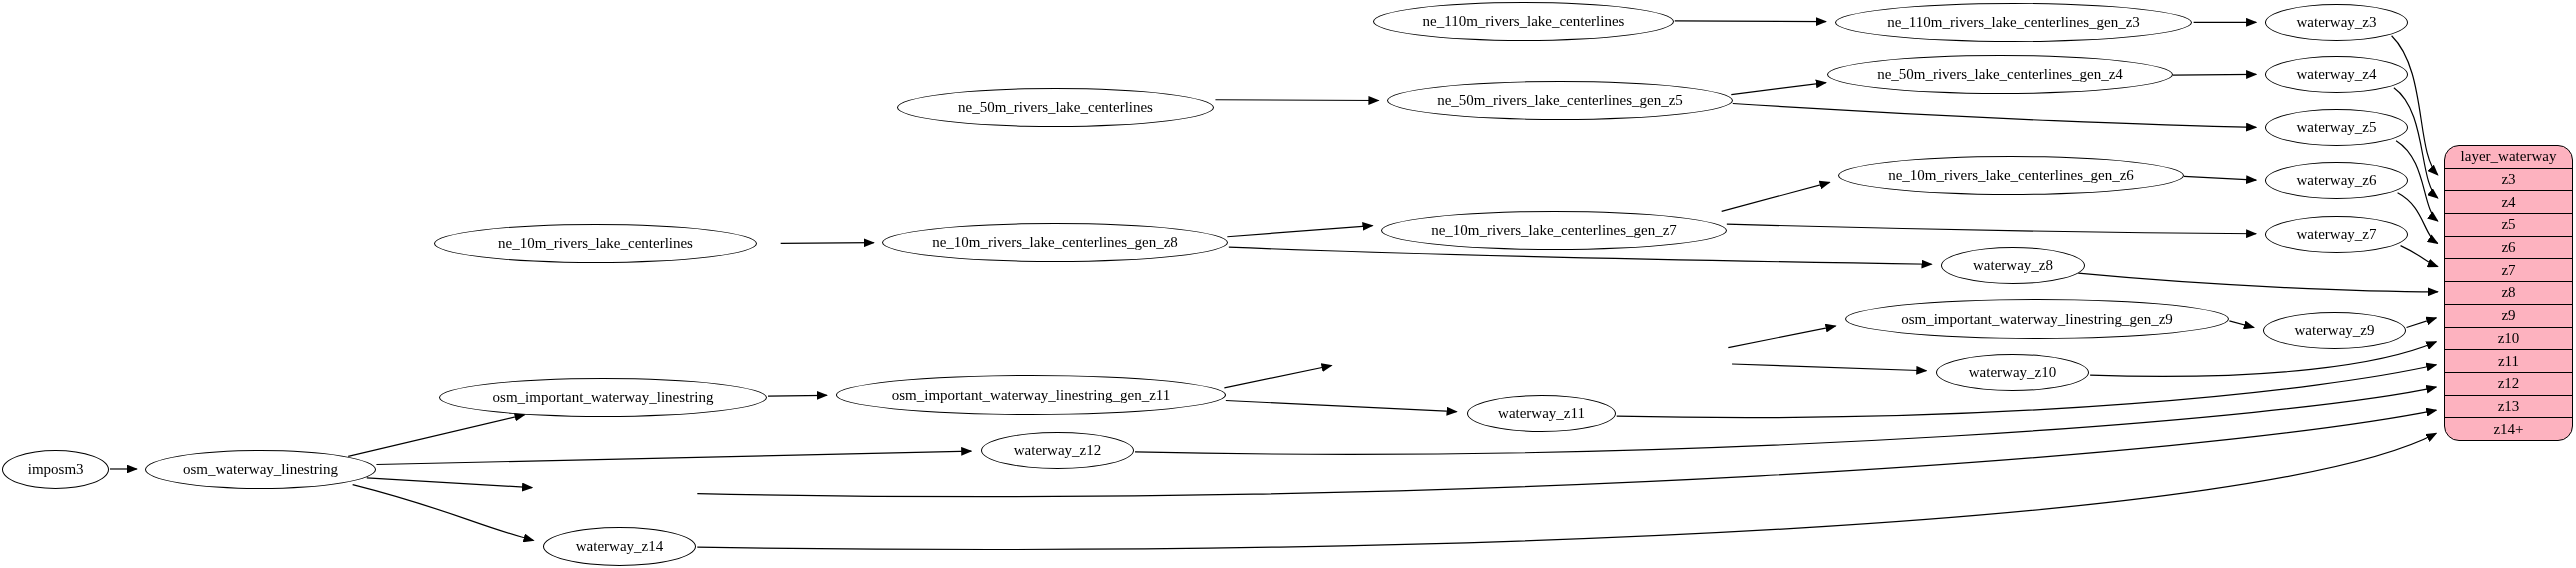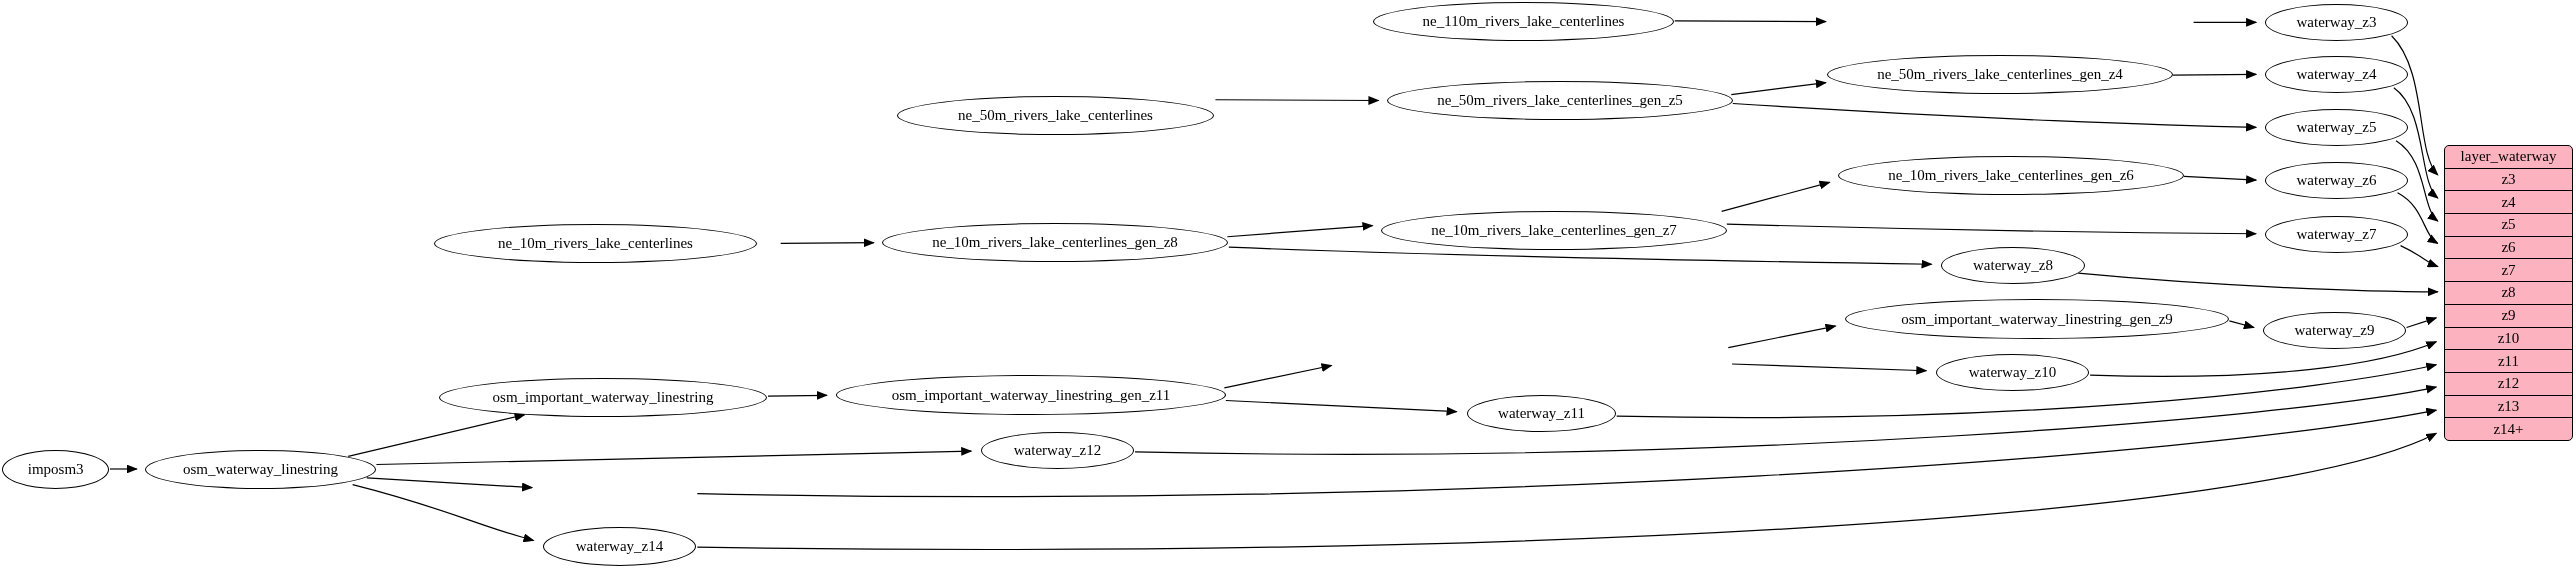--- a/index.html
+++ b/index.html
@@ -37,21 +37,21 @@
     white-space: nowrap;
   }
   .ztable {
     position: absolute;
     left: 2444px;
     top: 145px;
     width: 129px;
     height: 296px;
     box-sizing: border-box;
     border: 1.2px solid #000000;
-    border-radius: 5px;
+    border-radius: 15px;
     background: #fdb2bf;
     display: flex;
     flex-direction: column;
     overflow: hidden;
   }
   .ztable .trow {
     flex: 1 1 0;
     display: flex;
     align-items: center;
     justify-content: center;
@@ -124,21 +124,24 @@
     </div>
   <div class="node" style="left:836px;top:375px;width:390px;height:40px">
       <span>osm_important_waterway_linestring_gen_z11</span>
     </div>
   <div class="node" style="left:1845px;top:299px;width:384px;height:40px">
       <span>osm_important_waterway_linestring_gen_z9</span>
     </div>
   <div class="node" style="left:1373px;top:1.5px;width:301px;height:39px">
       <span>ne_110m_rivers_lake_centerlines</span>
     </div>
-  <div class="node" style="left:897px;top:96px;width:317px;height:39px">
+  <div class="node" style="left:1835px;top:3px;width:357px;height:39px">
+      <span>ne_110m_rivers_lake_centerlines_gen_z3</span>
+    </div>
+  <div class="node" style="left:897px;top:88px;width:317px;height:39px">
       <span>ne_50m_rivers_lake_centerlines</span>
     </div>
   <div class="node" style="left:1387px;top:81px;width:346px;height:39px">
       <span>ne_50m_rivers_lake_centerlines_gen_z5</span>
     </div>
   <div class="node" style="left:1827px;top:55px;width:346px;height:39px">
       <span>ne_50m_rivers_lake_centerlines_gen_z4</span>
     </div>
   <div class="node" style="left:434px;top:224px;width:323px;height:39px">
       <span>ne_10m_rivers_lake_centerlines</span>

